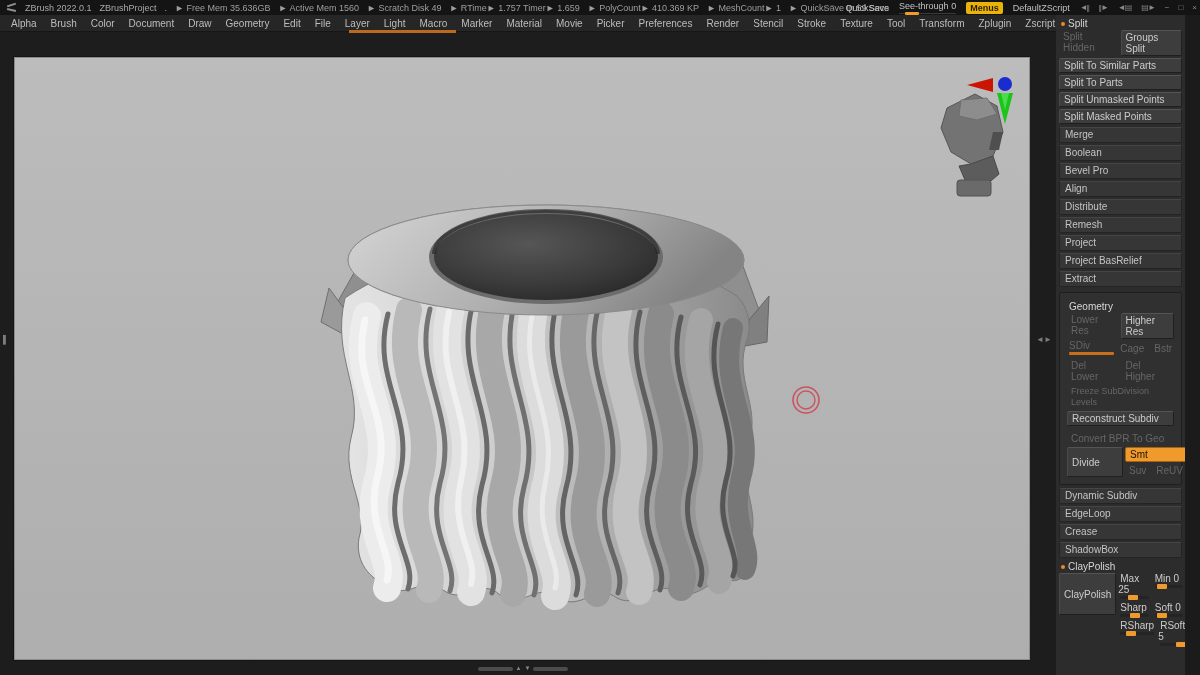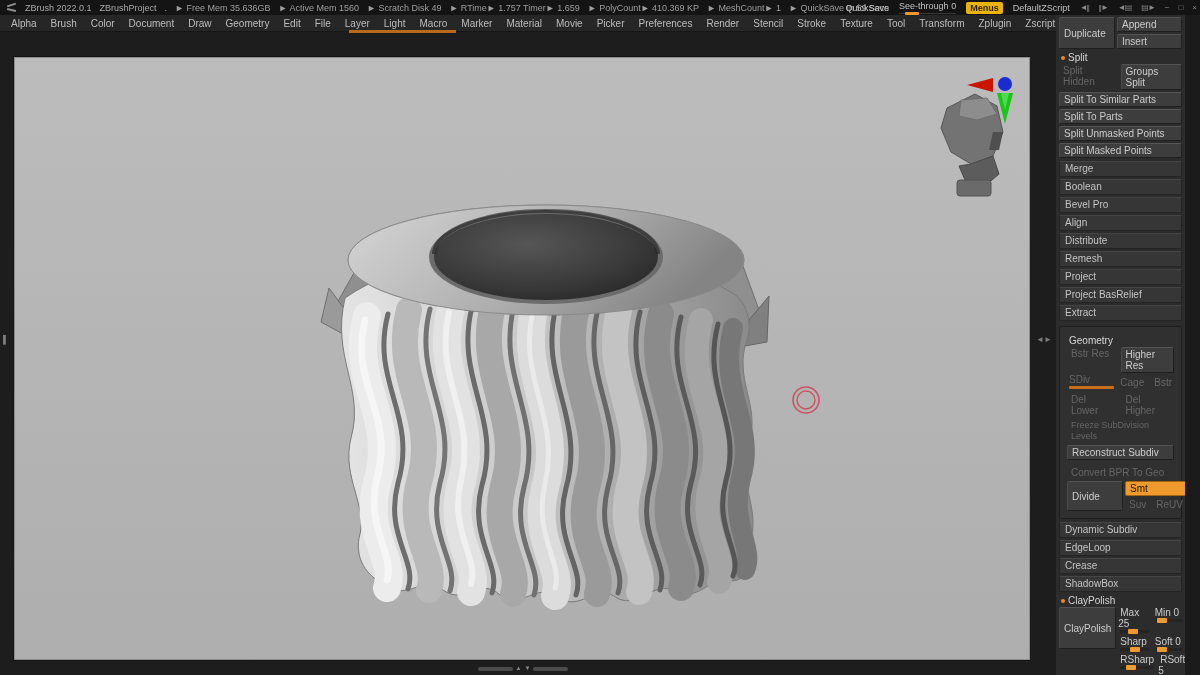--- a/index.html
+++ b/index.html
@@ -233,27 +233,20 @@
   <div class="bottom-handle">
     <span class="bar"></span>
     <span class="tri">▲</span>
     <span class="tri">▼</span>
     <span class="bar"></span>
   </div>
 
   <div class="panel-edge"></div>
   <div class="panel">
 
-    <div class="row2">
-      <div class="btn big" style="flex:0 0 56px;">Duplicate</div>
-      <div class="col">
-        <div class="btn">Append</div>
-        <div class="btn">Insert</div>
-      </div>
-    </div>
 
 
     <div class="sec-header">
       <span class="dot"></span>
       <span>Split</span>
     </div>
     <div class="row2">
       <div class="flat" style="flex:1;">Split Hidden</div>
       <div class="btn" style="flex:1;">Groups Split</div>
     </div>
@@ -270,21 +263,21 @@
     <div class="sec-collapsed">Remesh</div>
     <div class="sec-collapsed">Project</div>
     <div class="sec-collapsed">Project BasRelief</div>
     <div class="sec-collapsed" style="margin-bottom:5px;">Extract</div>
 
     <div class="groupbox">
       <div class="sec-header">
         <span>Geometry</span>
       </div>
       <div class="row2">
-        <div class="flat" style="flex:1;">Bstr Res</div>
+        <div class="flat" style="flex:1;">Lower Res</div>
         <div class="btn" style="flex:1;">Higher Res</div>
       </div>
       <div class="row2">
         <div style="flex:1;">
           <div class="mini-label gray">SDiv</div>
           <div class="slider">
               <span class="fill" style="width:100%;"></span>
             </div>
         </div>
         <div style="flex:1; display:flex; gap:6px; align-items:center;">

